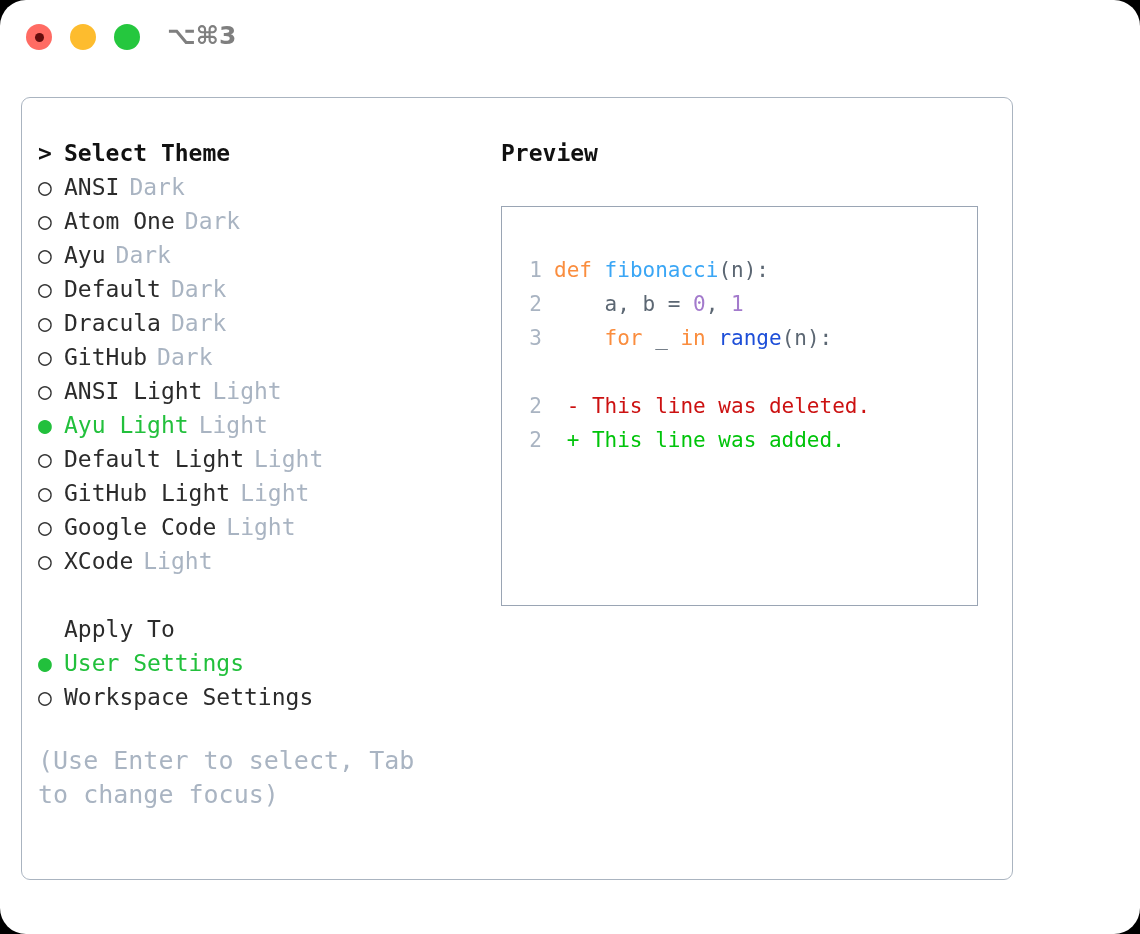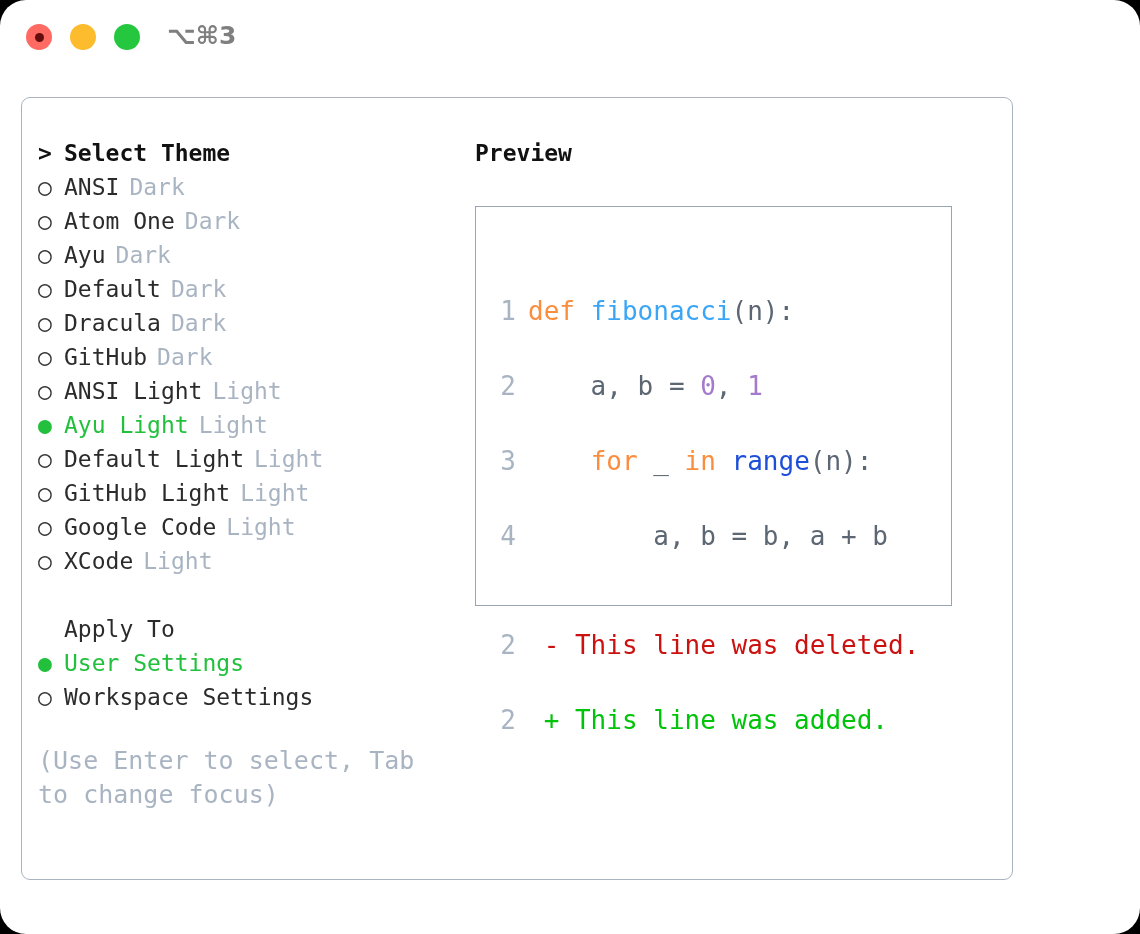--- a/index.html
+++ b/index.html
@@ -81,21 +81,21 @@
   }
 
   
   .col-left {
     position: absolute;
     left: 16px; top: 38px;
     width: 460px;
   }
   .col-right {
     position: absolute;
-    left: 453px; top: 38px;
+    left: 479px; top: 38px;
     width: 495px;
   }
 
   
   .row {
     display: flex;
     align-items: baseline;
     font-size: 23px;
     line-height: 34px;
     color: #1c1c1c;
@@ -150,25 +150,24 @@
   }
   .code-panel {
     width: 477px;
     height: 400px;
     box-sizing: border-box;
     border: 1.5px solid #9aa5b4;
     background: #ffffff;
     padding: 46px 0 0 18px;
   }
   .code-line {
-    font-size: 26px;
+    font-size: 21px;
     line-height: 34px;
     white-space: pre;
     color: #5c6773;
-    margin-top: 41px;
   }
   .ln {
     display: inline-block;
     width: 22px;
     text-align: right;
     color: #a9b4c2;
     margin-right: 12px;
   }
   .kw   { color: #fa8d3e; }
   .fn   { color: #3aa6f5; }
@@ -234,21 +233,20 @@
     </div>
 
     <div class="col-right">
       <div class="preview-title">Preview</div>
 
       <div class="code-panel">
         <div id="code-block">
             <div class="code-line"><span class="ln">1</span><span class="kw">def</span><span class="pl"> </span><span class="fn">fibonacci</span><span class="pl">(n):</span></div>
             <div class="code-line"><span class="ln">2</span><span class="pl">    a, b = </span><span class="num">0</span><span class="pl">, </span><span class="num">1</span></div>
             <div class="code-line"><span class="ln">3</span><span class="pl">    </span><span class="kw">for</span><span class="pl"> _ </span><span class="kw">in</span><span class="pl"> </span><span class="bi">range</span><span class="pl">(n):</span></div>
-            <div class="code-line"><span class="ln">4</span><span class="pl">        a, b = b, a + b</span></div>
           </div>
         <div class="gap"></div>
         <div id="diff-block">
             <div class="code-line"><span class="ln">2</span><span class="del"> - This line was deleted.</span></div>
             <div class="code-line"><span class="ln">2</span><span class="add"> + This line was added.</span></div>
           </div>
       </div>
     </div>
 
   </div>

